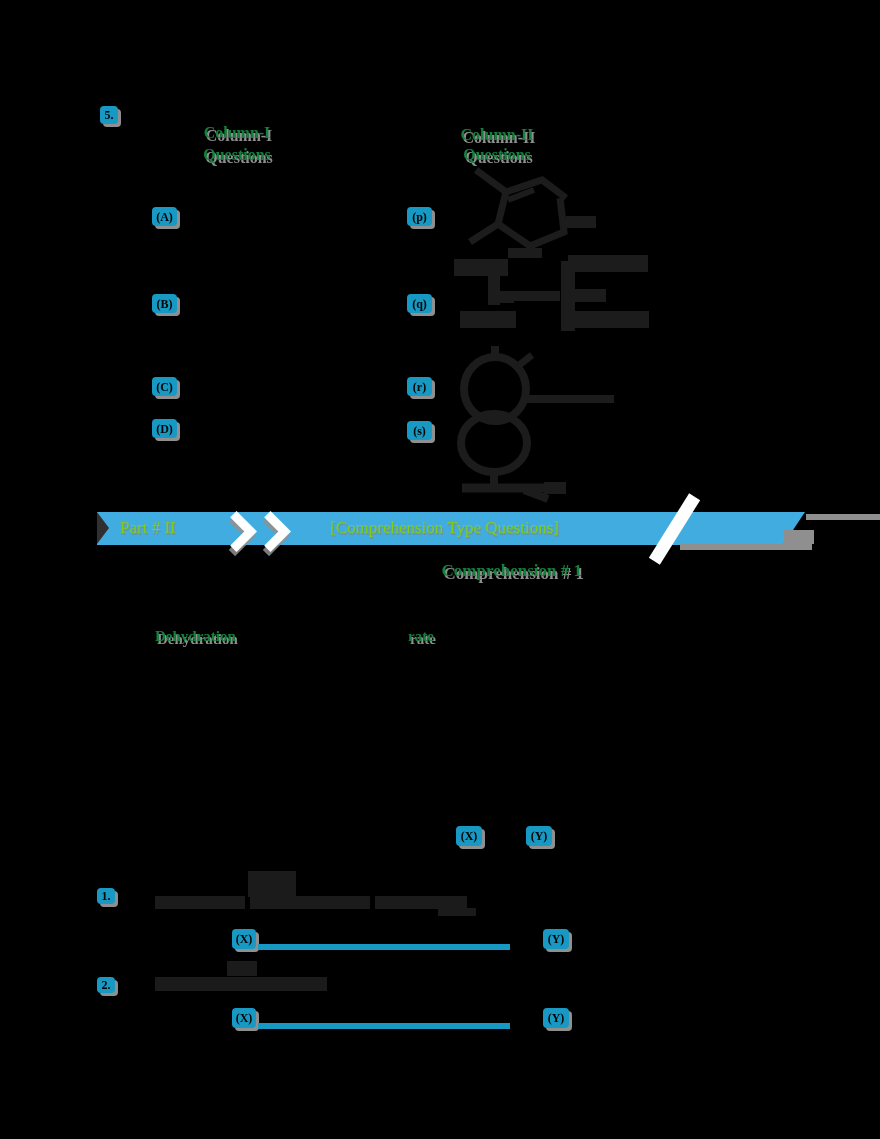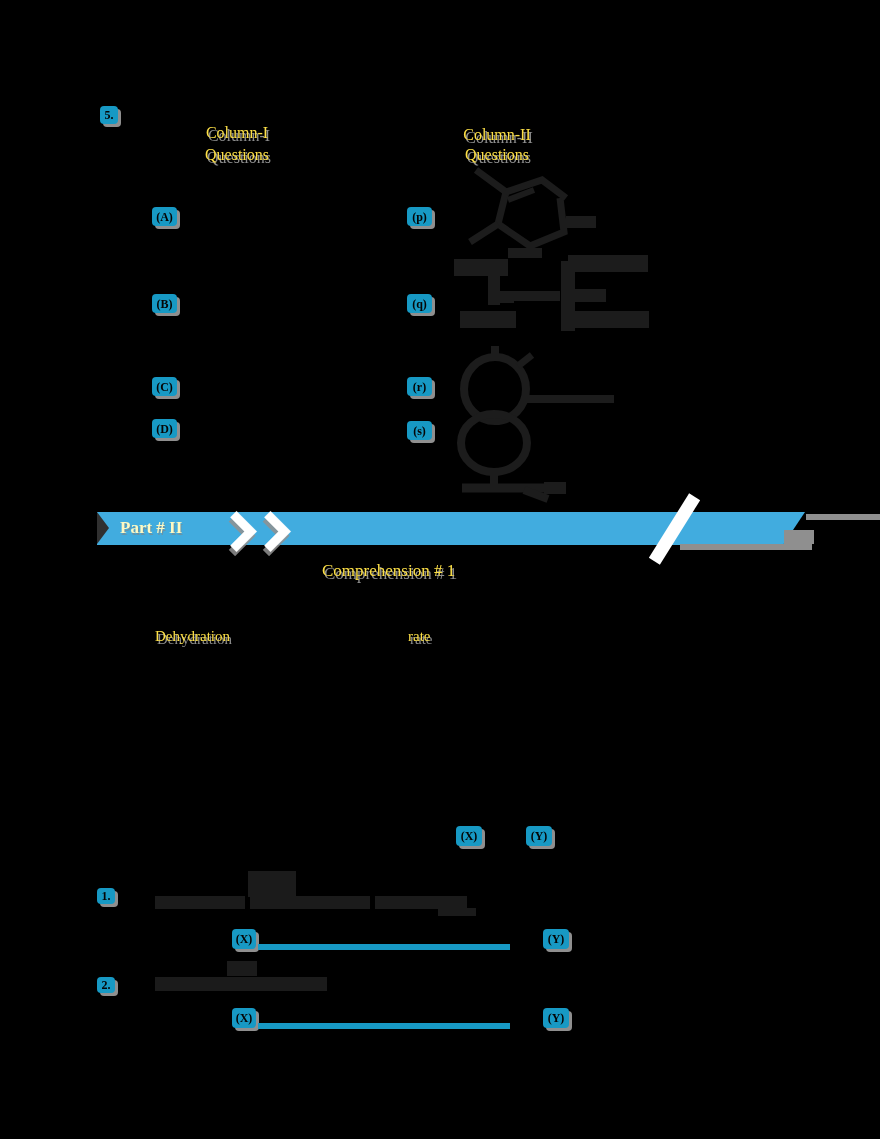--- a/index.html
+++ b/index.html
@@ -6,38 +6,38 @@
   #page{position:relative;width:880px;height:1139px;background:#000;overflow:hidden;
         font-family:"Liberation Serif", serif;}
 
   
   .badge{position:absolute;background:#1799C4;color:#050505;border-radius:4px;
          display:flex;align-items:center;justify-content:center;
          font-family:"Liberation Serif", serif;font-weight:bold;font-size:12px;
          box-shadow:3px 3px 0 #8F8F8F;line-height:1;}
 
   
-  .cyantxt{position:absolute;color:#fde047;font-weight:normal;
+  .cyantxt{position:absolute;color:#15803d;font-weight:bold;
            text-shadow:2px 3px 0 #8F8F8F;white-space:nowrap;}
   .hdr{font-size:16px;line-height:19px;text-align:center;width:140px;}
 
   
   .ink{position:absolute;background:#1B1B1B;}
 
   
   .ribbon{position:absolute;left:97px;top:512px;width:708px;height:33px;background:#41ACDF;
           clip-path:polygon(0 0,100% 0,calc(100% - 22px) 100%,0 100%);}
   .notch{position:absolute;left:97px;top:512px;width:0;height:0;
          border-top:16.5px solid transparent;border-bottom:16.5px solid transparent;
          border-left:12px solid #303030;}
   .chev{position:absolute;width:20px;height:20px;border-top:9px solid #fff;border-right:9px solid #fff;
         transform:rotate(45deg);filter:drop-shadow(2px 4px 0 rgba(145,145,145,.85));}
   .slash{position:absolute;left:668px;top:491px;width:13px;height:76px;background:#fff;
          transform:rotate(32deg);}
-  .bannertxt{position:absolute;color:#fef9c3;font-weight:bold;font-size:17px;
+  .bannertxt{position:absolute;color:#84cc16;font-weight:normal;font-size:17px;
              text-shadow:1px 2px 0 rgba(130,130,130,.6);white-space:nowrap;}
   .gray{position:absolute;background:#8F8F8F;}
 
   svg.struct{position:absolute;overflow:visible;}
   svg.struct *{stroke:#1C1C1C;}
   svg.struct .blob{fill:#1C1C1C;stroke:none;}
   svg.struct path, svg.struct ellipse, svg.struct line{fill:none;}
 
   .arrowbar{position:absolute;height:6px;background:#1799C4;}
 </style>
@@ -101,27 +101,28 @@
   </svg>
 
   <div class="ribbon"></div>
   <div class="notch"></div>
 
   <div class="bannertxt" style="left:120px;top:518px;">Part # II</div>
 
   <span class="chev" style="left:222px;top:517px;"></span>
   <span class="chev" style="left:256px;top:517px;"></span>
 
+  <div class="bannertxt" style="left:330px;top:518px;">[Comprehension Type Questions]</div>
 
   <div class="gray" style="left:806px;top:514px;width:74px;height:6px;"></div>
   <div class="gray" style="left:680px;top:544px;width:132px;height:6px;"></div>
   <div class="gray" style="left:784px;top:530px;width:30px;height:14px;"></div>
   <div class="slash"></div>
 
-  <div class="cyantxt" style="left:322px;top:561px;width:260px;text-align:left;font-size:17px;">Comprehension # 1</div>
+  <div class="cyantxt" style="left:322px;top:561px;width:260px;text-align:right;font-size:17px;">Comprehension # 1</div>
 
   <div class="cyantxt" style="left:155px;top:628px;font-size:15px;">Dehydration</div>
   <div class="cyantxt" style="left:408px;top:628px;font-size:15px;text-align:center;">rate</div>
 
   <div class="badge" style="left:456px;top:826px;width:26px;height:20px;">(X)</div>
   <div class="badge" style="left:526px;top:826px;width:26px;height:20px;">(Y)</div>
 
   <div class="badge" style="left:97px;top:888px;width:18px;height:16px;">1.</div>
 
   <div class="ink" style="left:155px;top:896px;width:90px;height:13px;"></div>

